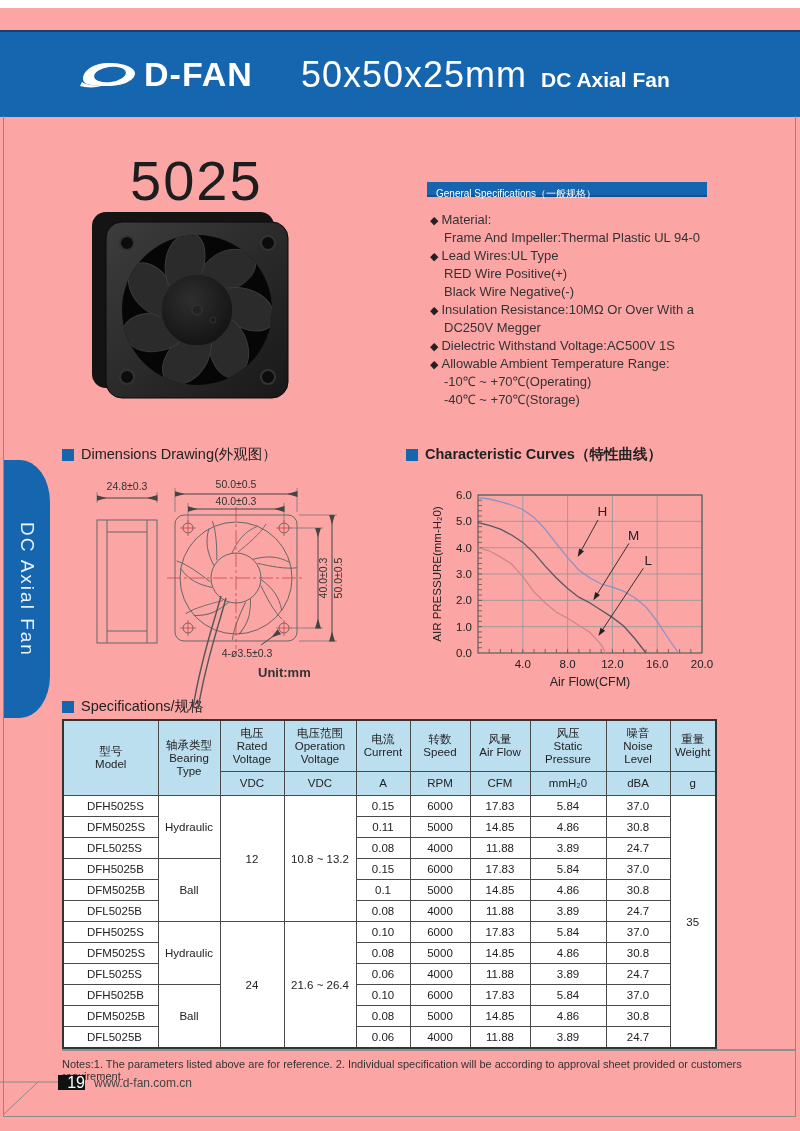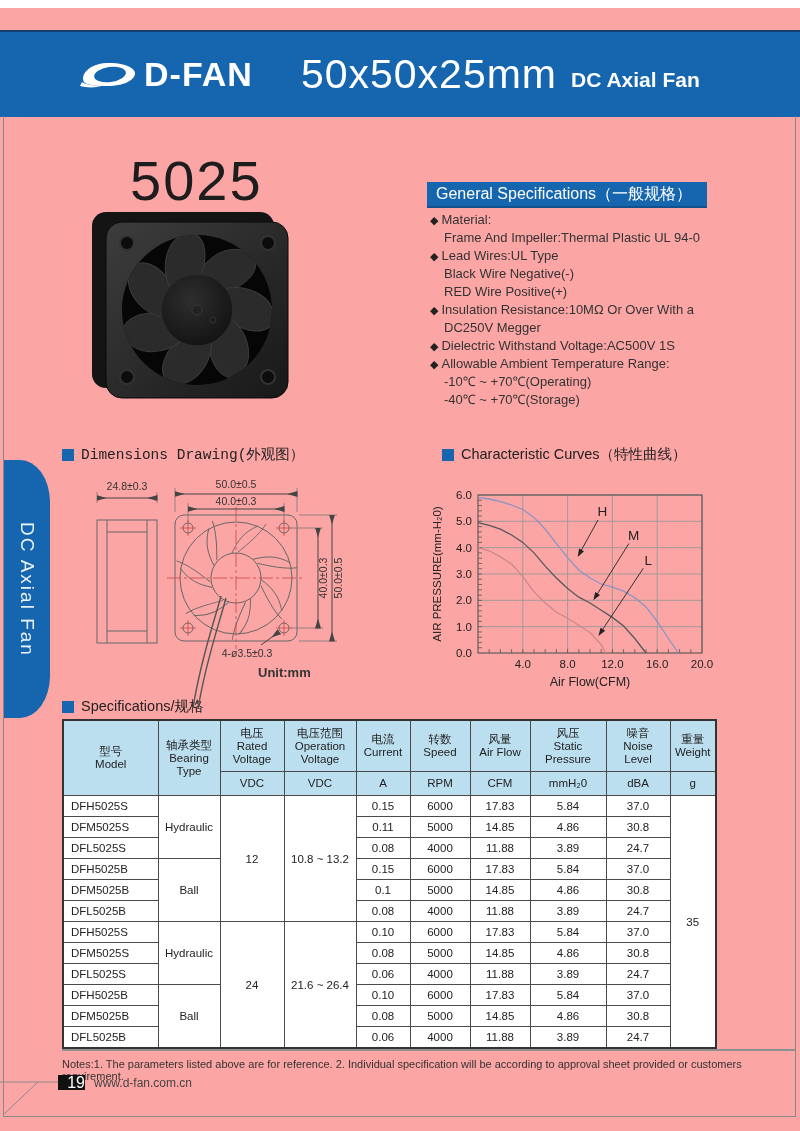--- a/index.html
+++ b/index.html
@@ -3,60 +3,60 @@
 <meta charset="utf-8">
 <style>
   html,body{margin:0;padding:0;background:#ffffff;}
   body{font-family:"Liberation Sans",sans-serif;color:#222;}
   .page{position:relative;width:800px;height:1131px;background:#fca5a5;overflow:hidden;margin:8px auto;}
 
   
   .topbar{position:absolute;left:0;top:22px;width:800px;height:85px;background:#1565af;border-top:2px solid #1a3f6e;display:flex;align-items:center;}
   .logo-wrap{display:flex;align-items:center;margin-left:78px;}
   .logo-text{color:#fff;font-size:34px;font-weight:bold;letter-spacing:1px;margin-left:4px;}
-  .band-title{color:#fff;font-size:41px;margin-left:48px;letter-spacing:1px;}
+  .band-title{color:#fff;font-size:36px;margin-left:48px;letter-spacing:1px;}
   .band-sub{color:#fff;font-size:21px;font-weight:bold;margin-left:14px;padding-top:10px;}
 
   
   .frame{position:absolute;left:3px;top:108px;width:791px;height:1000px;border-left:1px solid #8a8a8a;border-right:1px solid #8a8a8a;border-bottom:1px solid #8a8a8a;}
 
   
   .side-tab{position:absolute;left:4px;top:452px;width:46px;height:258px;background:#1565af;border-radius:0 30px 30px 0 / 0 42px 42px 0;display:flex;align-items:center;justify-content:center;}
   .side-tab span{writing-mode:vertical-rl;color:#eaf3fb;font-size:19px;letter-spacing:2px;}
 
   .model-title{position:absolute;left:130px;top:140px;font-size:56px;color:#1d1d1d;letter-spacing:2px;}
 
   .fan-photo{position:absolute;left:82px;top:198px;}
 
   
-  .gs-bar{position:absolute;left:427px;top:174px;width:280px;height:26px;background:#1565af;color:#fff;font-size:16px;line-height:23px;padding-left:9px;box-sizing:border-box;border-bottom:2px solid #12518c;}
+  .gs-bar{position:absolute;left:427px;top:174px;width:280px;height:15px;background:#1565af;color:#fff;font-size:10px;line-height:23px;padding-left:9px;box-sizing:border-box;border-bottom:2px solid #12518c;}
   .gs-list{position:absolute;left:430px;top:203px;width:310px;font-size:13px;color:#333;}
   .spec-line{line-height:18px;white-space:nowrap;}
   .spec-line .dia{color:#222;font-size:11px;margin-right:3px;}
   .spec-line.indent{padding-left:14px;}
 
   
   .sec-head{position:absolute;font-size:14.5px;color:#222;display:flex;align-items:center;}
   .sec-sq{width:12px;height:12px;background:#1565af;display:inline-block;margin-right:7px;}
-  .sec-dim{left:62px;top:437px;font-family:Liberation Mono, monospace;}
-  .sec-cur{left:442px;top:437px;}
+  .sec-dim{left:62px;top:437px;}
+  .sec-cur{left:406px;top:437px;font-weight:bold;}
   .sec-spec{left:62px;top:689px;}
 
   .dim-svg{position:absolute;left:55px;top:468px;}
   .chart-svg{position:absolute;left:428px;top:462px;}
 
   
   .spec-table-wrap{position:absolute;left:62px;top:711px;}
   table.spec{border-collapse:collapse;table-layout:fixed;border:2px solid #333;}
   table.spec th,table.spec td{border:1px solid #4a4a4a;font-size:11.5px;color:#222;text-align:center;padding:0 2px;font-weight:normal;}
   table.spec thead th{background:#bcdff0;line-height:13px;}
   table.spec thead tr.t1 th{height:50px;}
   table.spec thead tr.t2 th{height:23px;}
   table.spec tbody td{height:20px;background:#fff;}
-  table.spec tbody td.model{text-align:left;padding-left:7px;}
+  table.spec tbody td.model{text-align:left;padding-left:23px;}
 
   .notes-sep{position:absolute;left:62px;top:1041px;width:733px;height:2px;background:#8f8f8f;}
   .notes{position:absolute;left:62px;top:1050px;width:720px;font-size:11px;color:#333;}
   .pagenum{position:absolute;left:58px;top:1067px;width:27px;height:15px;background:#111;color:#fff;font-size:16px;line-height:15px;text-align:right;}
   .website{position:absolute;left:94px;top:1068px;font-size:12px;color:#444;}
   .corner-svg{position:absolute;left:0;top:1066px;}
 </style>
 </head>
 <body>
 
@@ -137,22 +137,22 @@
     <circle cx="115" cy="104" r="36" fill="url(#hubG)" stroke="#2c2c2c" stroke-width="1.5"></circle>
     <circle cx="115" cy="104" r="5" fill="#232323" stroke="#383838"></circle>
     <circle cx="131" cy="114" r="3" fill="#1b1b1b" stroke="#333"></circle>
   </svg>
 
   <div class="gs-bar">General Specifications（一般规格）</div>
   <div class="gs-list">
       <div class="spec-line"><span class="dia">◆</span><span>Material:</span></div>
       <div class="spec-line indent"><span>Frame And Impeller:Thermal Plastic UL 94-0</span></div>
       <div class="spec-line"><span class="dia">◆</span><span>Lead Wires:UL Type</span></div>
+      <div class="spec-line indent"><span>RED Wire Positive(+)</span></div>
       <div class="spec-line indent"><span>Black Wire Negative(-)</span></div>
-      <div class="spec-line indent"><span>RED Wire Positive(+)</span></div>
       <div class="spec-line"><span class="dia">◆</span><span>Insulation Resistance:10MΩ Or Over With a</span></div>
       <div class="spec-line indent"><span>DC250V Megger</span></div>
       <div class="spec-line"><span class="dia">◆</span><span>Dielectric Withstand Voltage:AC500V 1S</span></div>
       <div class="spec-line"><span class="dia">◆</span><span>Allowable Ambient Temperature Range:</span></div>
       <div class="spec-line indent"><span>-10℃ ~ +70℃(Operating)</span></div>
       <div class="spec-line indent"><span>-40℃ ~ +70℃(Storage)</span></div>
     </div>
 
   <div class="sec-head sec-dim">
     <span class="sec-sq"></span>

